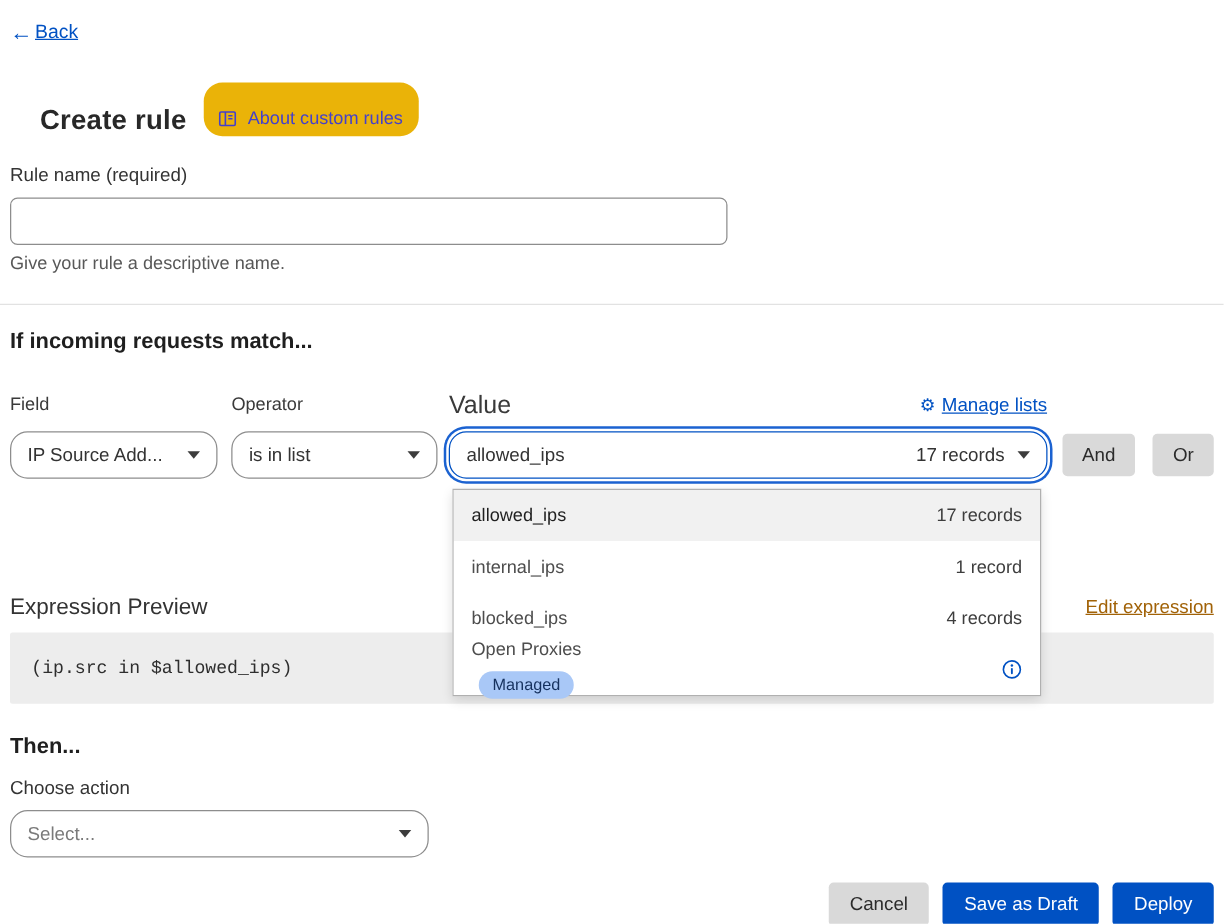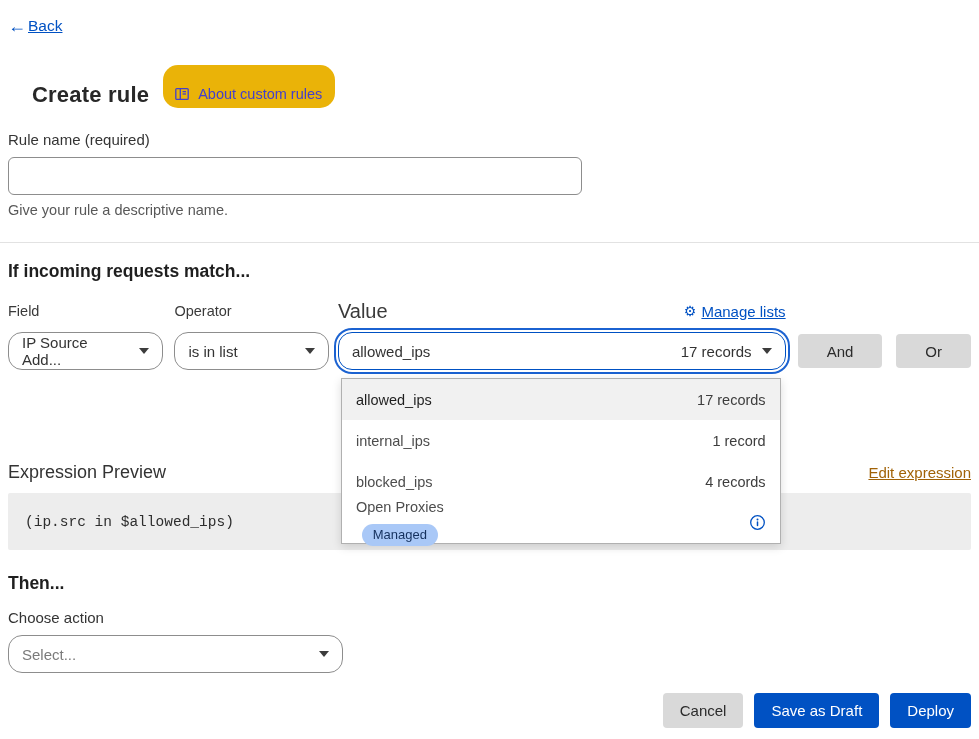--- a/index.html
+++ b/index.html
@@ -28,21 +28,21 @@
   
   .field-label { margin-top: 23px; font-size: 15px; color: #343434; }
   .rule-name-input { display: block; margin-top: 9px; width: 574px; height: 38px; border: 1px solid #8d8d8d; border-radius: 6px; padding: 0 12px; font-size: 15px; font-family: "Liberation Sans", sans-serif; color: #222; outline: none; }
   .helper-text { margin-top: 7px; font-size: 14.5px; color: #585858; }
 
   .divider { margin: 24px -8px 0; border: 0; border-top: 1px solid #e2e2e2; height: 0; }
 
   .section-heading { margin: 18px 0 0; font-size: 17.5px; font-weight: 700; color: #1f1f1f; }
 
   
-  .cond-row { margin-top: 20px; display: flex; align-items: flex-start; }
+  .cond-row { margin-top: 32px; display: flex; align-items: flex-start; }
   .cond-col { display: flex; flex-direction: column; }
   .col-field { width: 167px; margin-right: 11px; }
   .col-operator { width: 166px; margin-right: 9px; }
   .col-value { width: 481px; margin-right: 12px; }
   .cond-label { font-size: 14.5px; color: #3a3a3a; margin-bottom: 12px; height: 18px; display: flex; align-items: center; }
   .value-label-row { display: flex; justify-content: space-between; align-items: center; margin-bottom: 12px; height: 18px; }
   .value-label-row .label-text { font-size: 20px; color: #3a3a3a; }
   .manage-lists { display: inline-flex; align-items: center; gap: 5px; color: #0051c3; font-size: 15px; cursor: pointer; text-decoration: none; }
   .manage-lists .link-text { text-decoration: underline; }
   .gear-glyph { font-size: 14px; line-height: 1; }
@@ -73,21 +73,21 @@
   .then-heading { margin: 23px 0 0; font-size: 17.5px; font-weight: 700; color: #1f1f1f; }
   .action-label { margin-top: 15px; font-size: 15px; color: #343434; }
   .action-select { margin-top: 9px; width: 335px; }
   .placeholder { color: #7a7a7a; }
 
   
   .footer { margin-top: 20px; display: flex; justify-content: flex-end; gap: 11px; }
   .btn { height: 35px; border: none; border-radius: 4px; padding: 0 17px; font-size: 15px; font-family: "Liberation Sans", sans-serif; cursor: pointer; display: inline-flex; align-items: center; }
   .btn-gray { background: #d9d9d9; color: #2b2b2b; }
   .btn-blue { background: #0051c3; color: #ffffff; }
-  .btn-small { height: 34px; padding: 0 29px; }
+  .btn-small { height: 34px; padding: 0 16px; }
 </style>
 </head>
 <body>
 
 <div class="page">
 
   
   <a class="back-link">
     <span class="back-arrow">←</span>
     <span class="back-text">Back</span>

